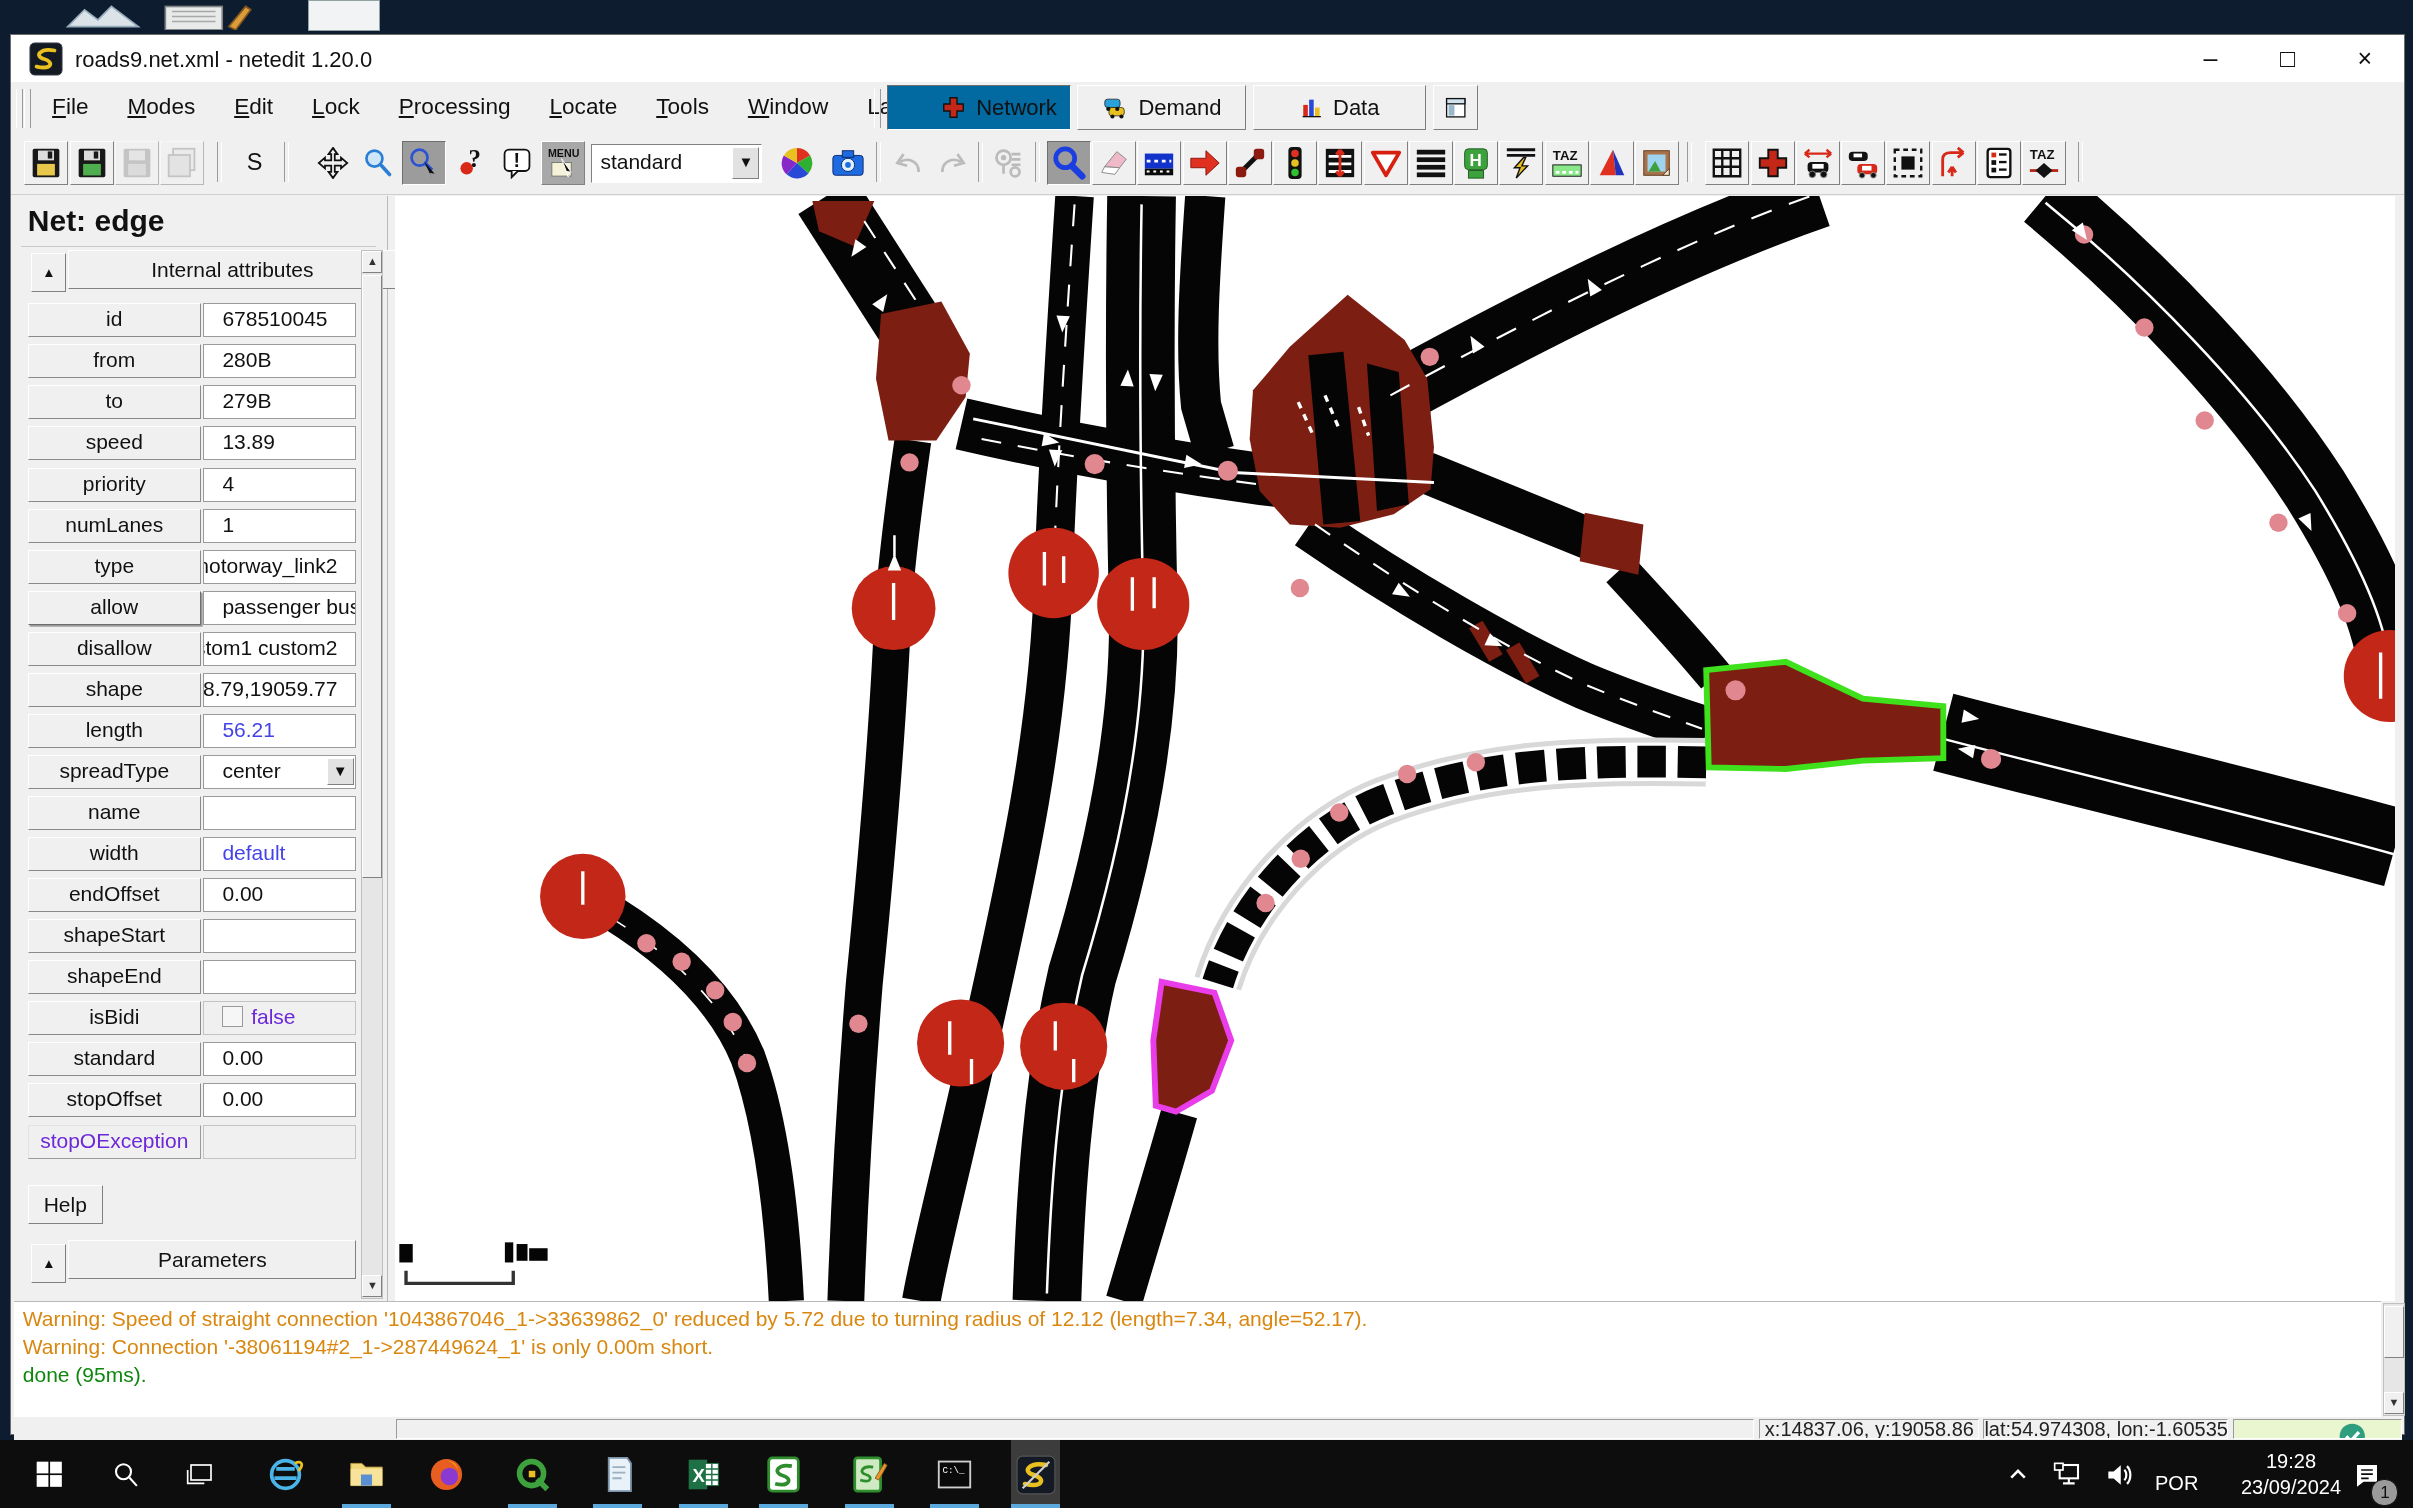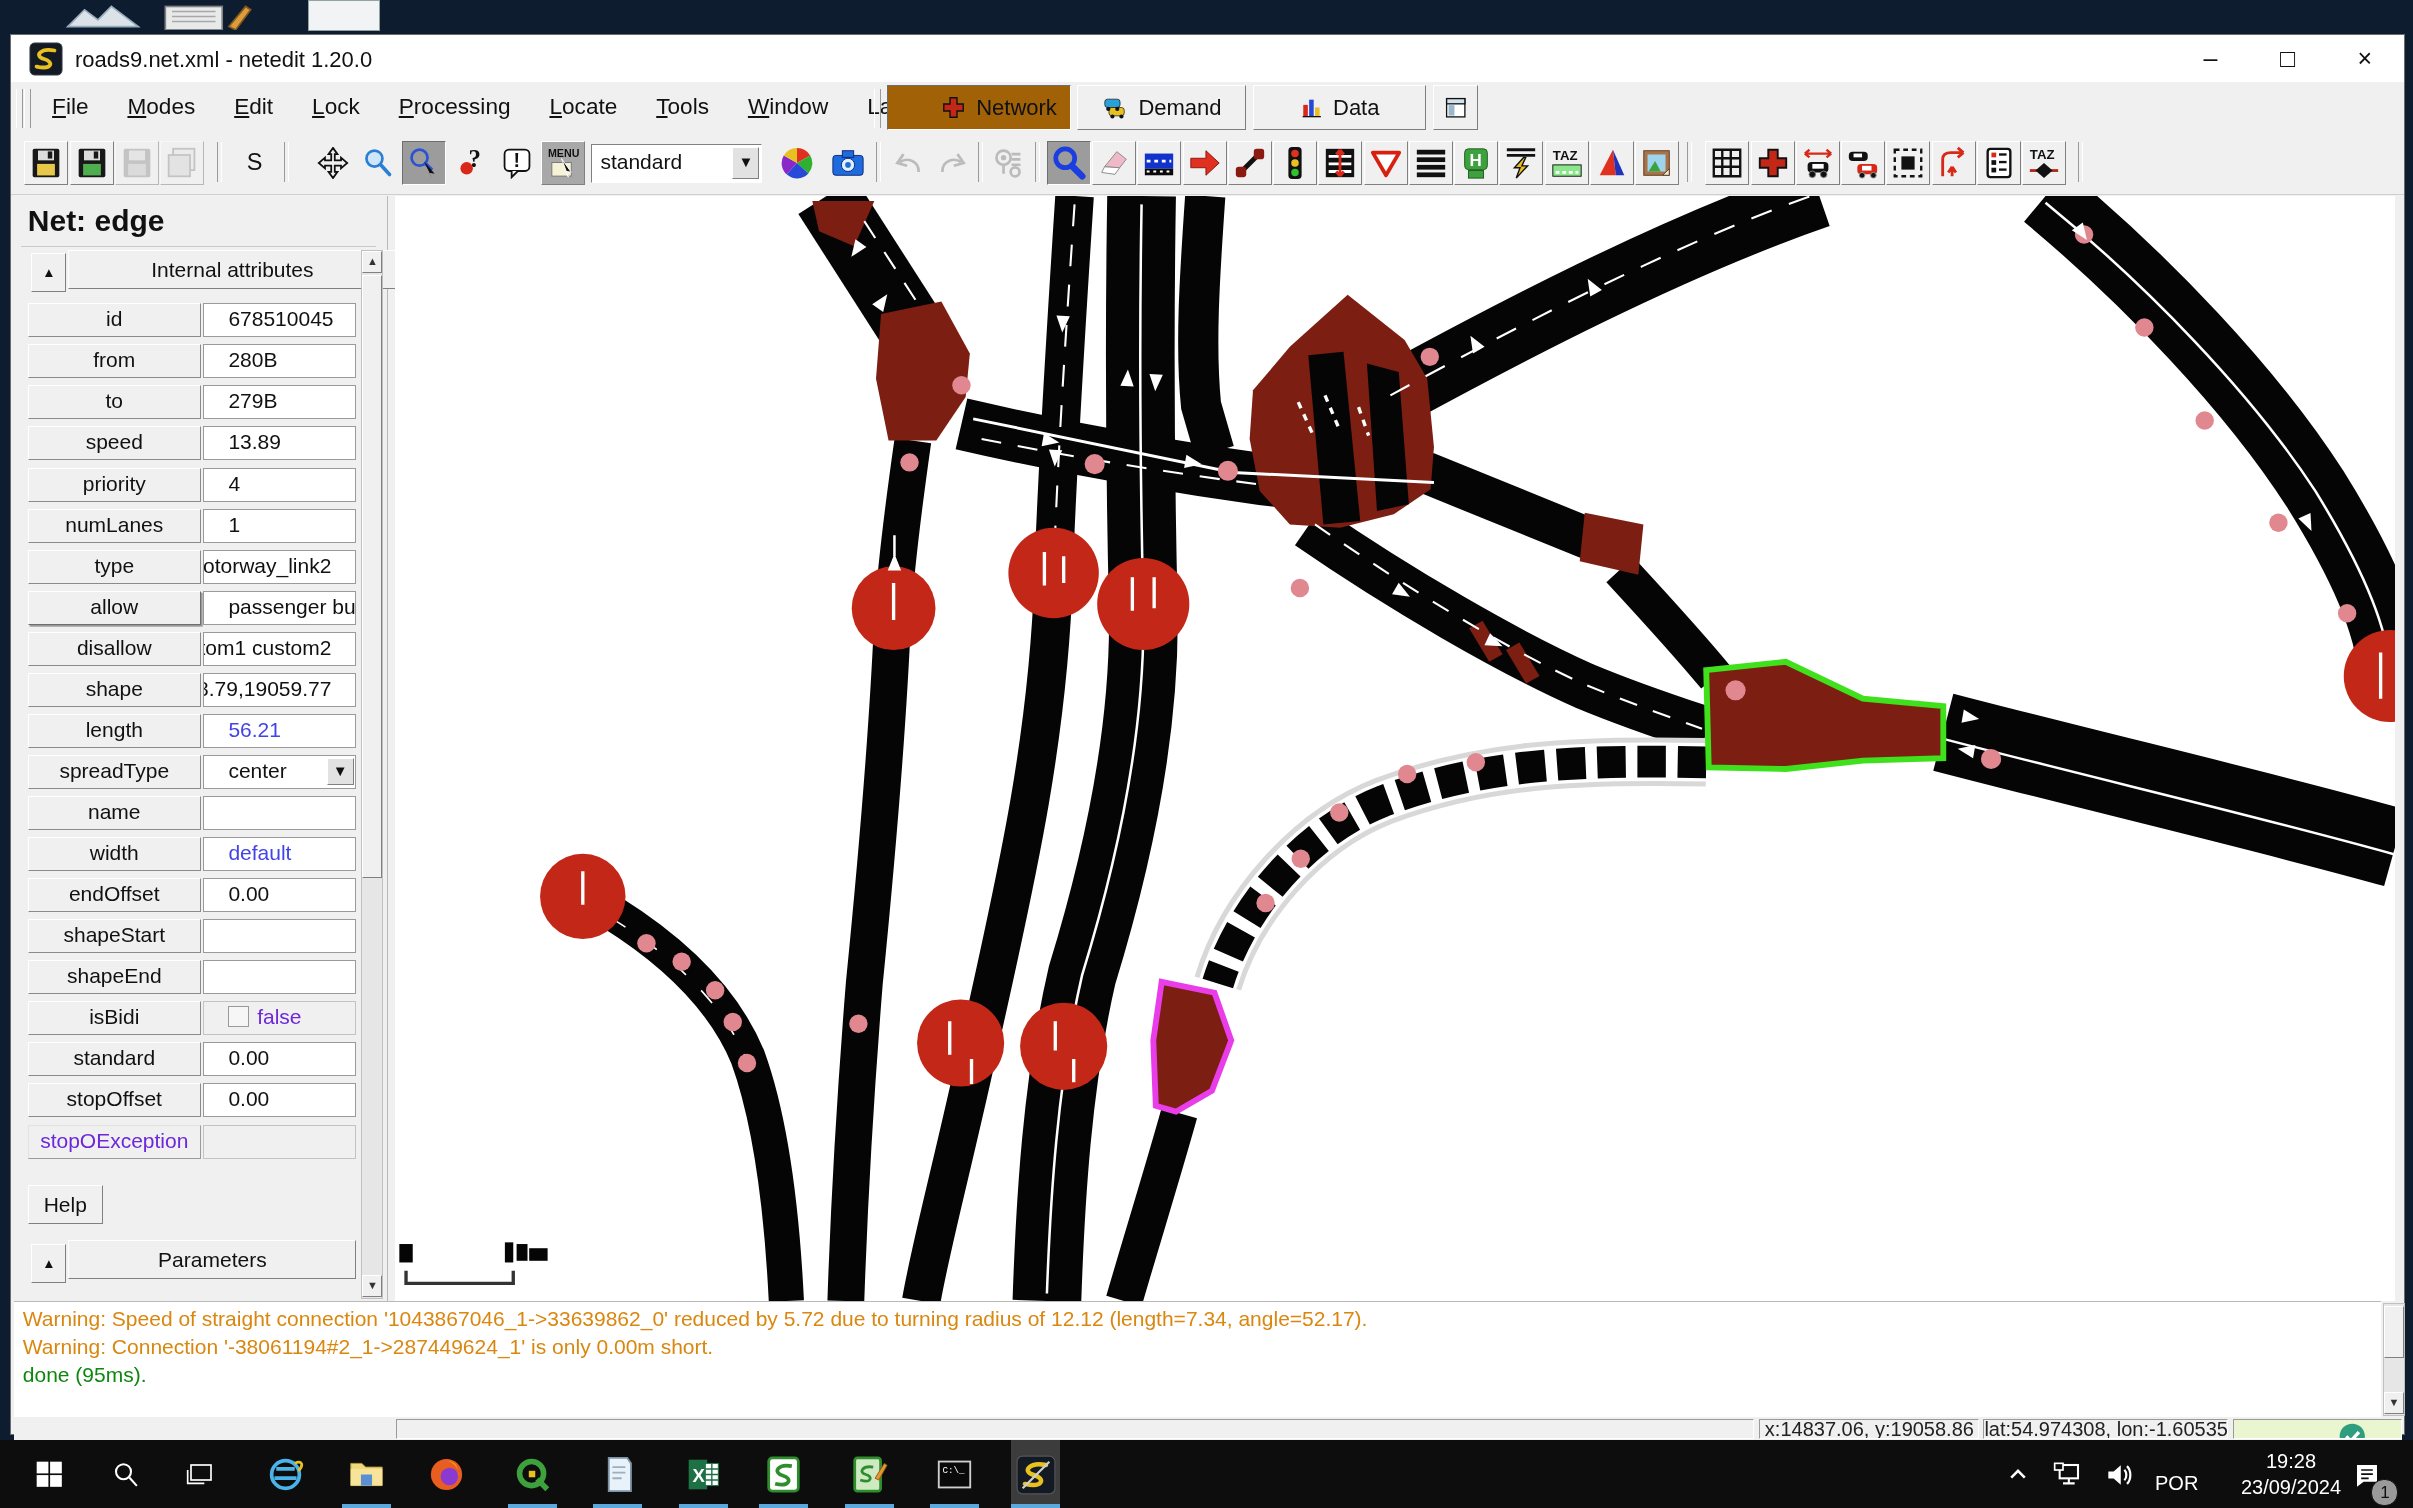--- a/index.html
+++ b/index.html
@@ -14,21 +14,21 @@
   #titlebar{left:0;top:0;width:100%;height:47px;background:#ffffff;}
   #title-text{left:64px;top:11.7px;font-size:22px;color:#111;}
   .winctl{top:3.4px;width:65px;height:40px;text-align:center;line-height:40px;font-size:25px;color:#111;}
   
   #menubar{left:0;top:47px;width:100%;height:52px;background:#f0f0f0;border-bottom:0.8px solid #d7d7d7;}
   .grip{top:6.7px;width:5px;height:39px;border-left:1.7px solid #fff;border-right:1.7px solid #9a9a9a;}
   .menuitem{display:inline-block;padding:0 17.6px;font-size:22.6px;line-height:50px;color:#111;}
   .menuitem u{text-decoration:underline;}
   .smtab{top:3.4px;height:45px;background:#f0f0f0;border:1.7px solid;border-color:#fff #7d7d7d #7d7d7d #fff;
          display:flex;align-items:center;justify-content:center;gap:10px;font-size:22px;color:#111;box-sizing:border-box;}
-  .smtab.pressed{background:#a16207;border-color:#6e6e6e #fff #fff #6e6e6e;padding-left:40px;}
+  .smtab.pressed{background:#0369a1;border-color:#6e6e6e #fff #fff #6e6e6e;padding-left:40px;}
   
   #toolbar{left:0;top:99px;width:100%;height:60px;background:#f0f0f0;border-bottom:1.7px solid #cfcfcf;}
   .tb{top:6.7px;width:44px;height:44px;background:#f0f0f0;border:1.7px solid;border-color:#fff #808080 #808080 #fff;
       box-sizing:border-box;display:flex;align-items:center;justify-content:center;}
   .tb.pressed{background:#9c9c9c;border-color:#6e6e6e #fff #fff #6e6e6e;}
   .tb.flat{border-color:#f0f0f0;}
   .tb.dis{filter:grayscale(1);opacity:.5;}
   .vsep{top:8.4px;width:3.4px;height:40px;border-left:1.7px solid #9a9a9a;border-right:1.7px solid #fff;}
   #view-combo{left:580px;top:10px;width:171px;height:39px;background:#fff;border:1.7px solid;border-color:#808080 #fff #fff #808080;box-sizing:border-box;}
   #view-combo .val{position:absolute;left:8.4px;top:5px;font-size:21px;color:#111;}
@@ -36,21 +36,21 @@
       box-sizing:border-box;text-align:center;line-height:28.5px;font-size:15px;color:#111;}
   
   #panel{left:3.4px;top:161px;width:374px;height:1105px;background:#f0f0f0;border-right:1.7px solid #b9b9b9;box-sizing:border-box;}
   #panel-title{left:13.4px;top:8.4px;font-size:30px;font-weight:bold;color:#111;}
   #panel-hr{left:6.7px;top:50px;width:355px;height:0;border-top:1.7px solid #c9c9c9;}
   .secbtn{height:39px;background:#f0f0f0;border:1.7px solid;border-color:#fff #808080 #808080 #fff;box-sizing:border-box;
           display:flex;align-items:center;justify-content:center;font-size:21px;color:#111;}
   .arow-label{left:13.4px;width:173px;height:34px;background:#f0f0f0;border:1.7px solid;border-color:#fff #8a8a8a #8a8a8a #fff;
           box-sizing:border-box;text-align:center;line-height:30px;font-size:21px;color:#111;}
   .arow-field{left:189px;width:153px;height:34px;background:#fff;border:1.7px solid #9a9a9a;box-sizing:border-box;
-          font-size:21px;line-height:30px;color:#111;padding:0 24px;white-space:nowrap;overflow:hidden;}
+          font-size:21px;line-height:30px;color:#111;padding:0 18px;white-space:nowrap;overflow:hidden;}
   .clipL{direction:rtl;text-align:left;}
   .bluev{color:#4343e8;}
   .grayed{color:#6d28d9;}
   .flatfield{background:#f0f0f0;border-color:#c3c3c3;}
   #pscroll{left:347px;top:54px;width:22px;height:1049px;background:#e6e6e6;border:0.8px solid #c0c0c0;box-sizing:border-box;}
   .scrbtn{left:0;width:20px;height:22px;background:#f0f0f0;border:1.7px solid;border-color:#fff #808080 #808080 #fff;
           box-sizing:border-box;font-size:11px;text-align:center;line-height:18.4px;color:#333;}
   .scrthumb{left:0;width:20px;background:#f0f0f0;border:1.7px solid;border-color:#fff #808080 #808080 #fff;box-sizing:border-box;}
   .chk{display:inline-block;width:18.4px;height:18.4px;border:1.7px solid #9a9a9a;background:#f6f6f6;vertical-align:-2.5px;margin-right:8.4px;}
   

